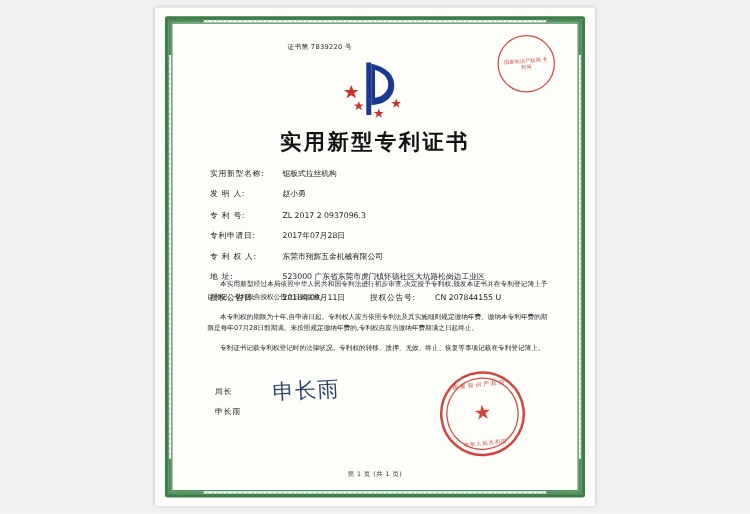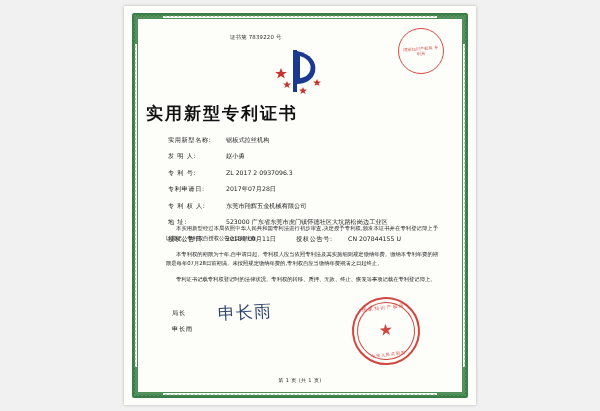--- a/index.html
+++ b/index.html
@@ -124,21 +124,21 @@
     display: flex;
     align-items: center;
     justify-content: center;
   }
   .emblem svg { display: block; }
 
   .main-title {
     position: absolute;
     left: 0; right: 0;
     top: 76px;
-    text-align: left;
+    text-align: center;
     font-family: Liberation Mono, monospace;
     font-size: 17px;
     font-weight: bold;
     color: #111;
     letter-spacing: 2px;
   }
 
   
   .fields {
     position: absolute;

